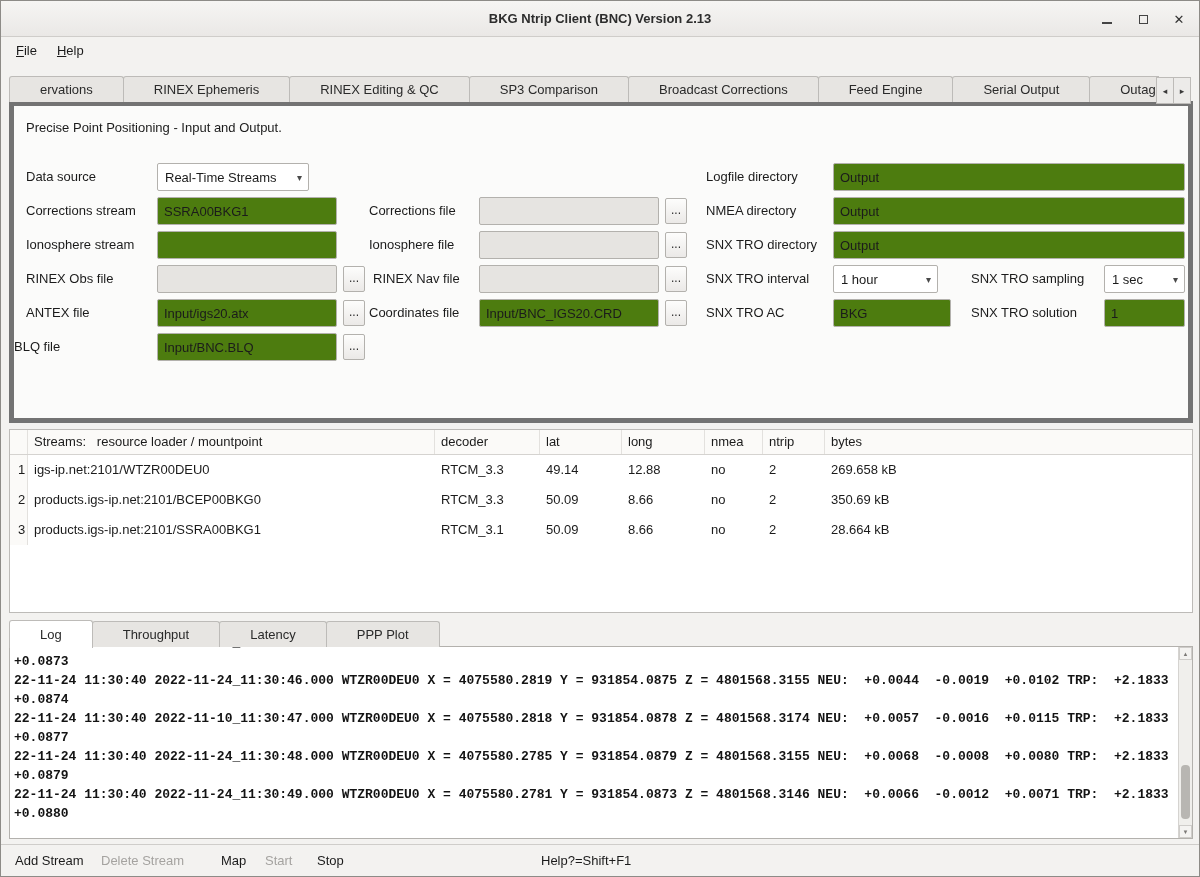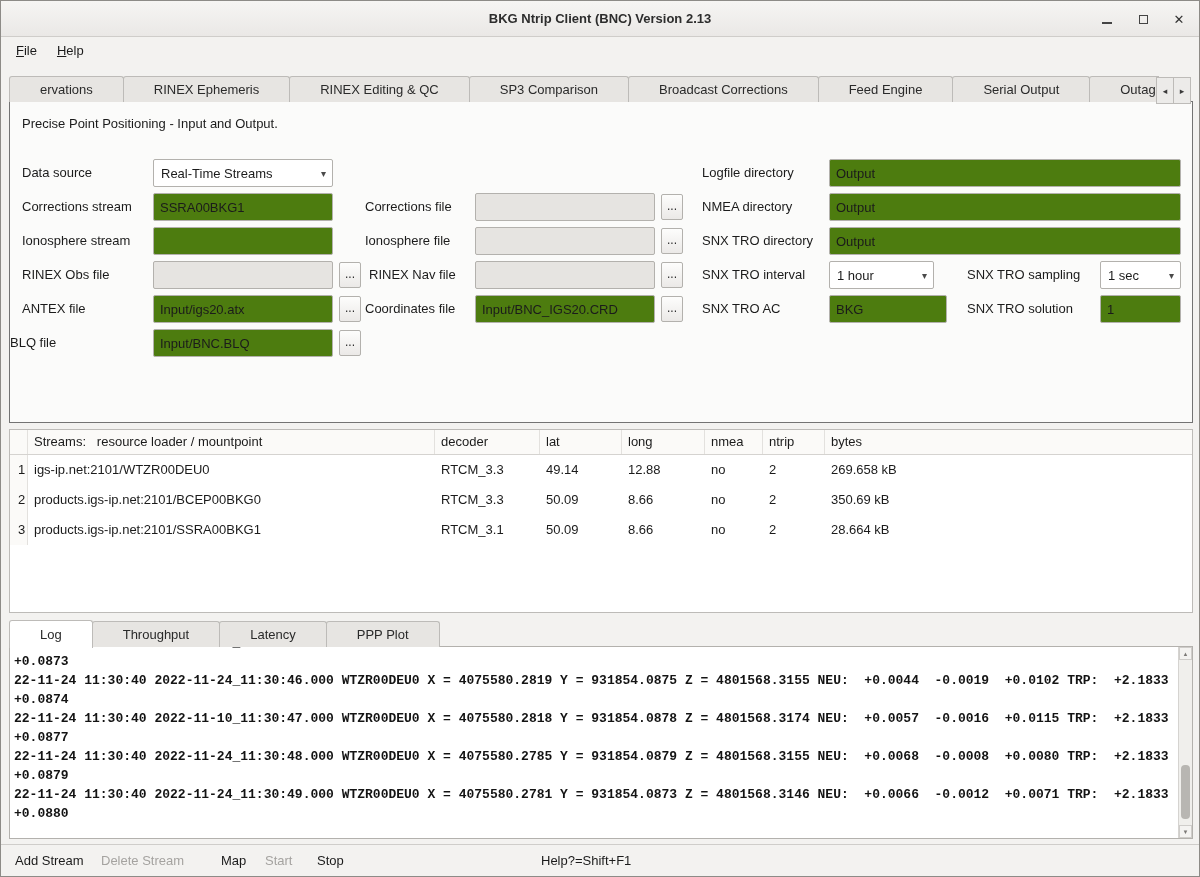--- a/index.html
+++ b/index.html
@@ -30,21 +30,21 @@
   .tab {height:26px; line-height:25px; padding:0 30px; font-size:13px; white-space:nowrap;
         background:#e7e5e2; border:1px solid #bdbbb8; border-bottom:none;
         border-radius:3px 3px 0 0; margin-right:-1px; box-sizing:border-box; color:#2a2a2a;}
   .tab.active {background:#fbfbfa; height:28px; line-height:27px; margin-bottom:-1px; position:relative; z-index:4;}
   .tab-scroll {position:absolute; right:8px; top:76px; height:25px; display:flex; z-index:3;}
   .tab-scroll .sbtn {width:16px; height:25px; background:#ecebe9; border:1px solid #bdbbb8;
                      display:flex; align-items:center; justify-content:center; font-size:9px; color:#3a3a3a; margin-left:-1px;}
 
   
   .panel {position:absolute; left:8px; top:100px; width:1184px; height:322px;
-          background:#fbfbfa; border:1px solid #737373; box-sizing:border-box; z-index:2;}
+          background:#fbfbfa; border:5px solid #737373; box-sizing:border-box; z-index:2;}
   .intro {position:absolute; left:12px; top:14px; font-size:13px;}
   .lbl {position:absolute; height:28px; line-height:28px; font-size:13px; white-space:nowrap;}
   .inp {position:absolute; height:28px; box-sizing:border-box; border:1px solid #b3b1ad; border-radius:2px;
         background:#4d7c0f; font-family:"Liberation Sans",sans-serif; font-size:13px; color:#1b1b1b;
         padding:0 6px; outline:none;}
   .inp:disabled, .inp.disabled {background:#e6e4e1; color:#8d8b87;}
   .combo {position:absolute; height:28px; box-sizing:border-box; border:1px solid #b3b1ad; border-radius:2px;
           background:#ffffff; display:flex; align-items:center; font-size:13px;}
   .combo .ctext {flex:1; padding:0 7px; white-space:nowrap; overflow:hidden;}
   .combo .carrow {width:17px; text-align:center; font-size:10px; color:#4a4a4a;}
@@ -129,21 +129,21 @@
       </div>
     <div class="sbtn">
         <span>▸</span>
       </div>
   </div>
 
   <div class="panel">
     <div class="intro">Precise Point Positioning - Input and Output.</div>
 
     <div class="lbl" style="left:12px; top:57px;">Data source</div>
-    <div class="combo" style="left:143px; top:57px; width:180px;">
+    <div class="combo" style="left:143px; top:57px; width:152px;">
       <span class="ctext">Real-Time Streams</span>
       <span class="carrow">▾</span>
     </div>
     <div class="lbl" style="left:692px; top:57px;">Logfile directory</div>
     <input class="inp" style="left: 819px; top: 57px; width: 352px;" value="Output">
 
     <div class="lbl" style="left:12px; top:91px;">Corrections stream</div>
     <input class="inp" style="left: 143px; top: 91px; width: 180px;" value="SSRA00BKG1">
     <div class="lbl" style="left:355px; top:91px;">Corrections file</div>
     <input class="inp" style="left: 465px; top: 91px; width: 180px;" disabled="">

